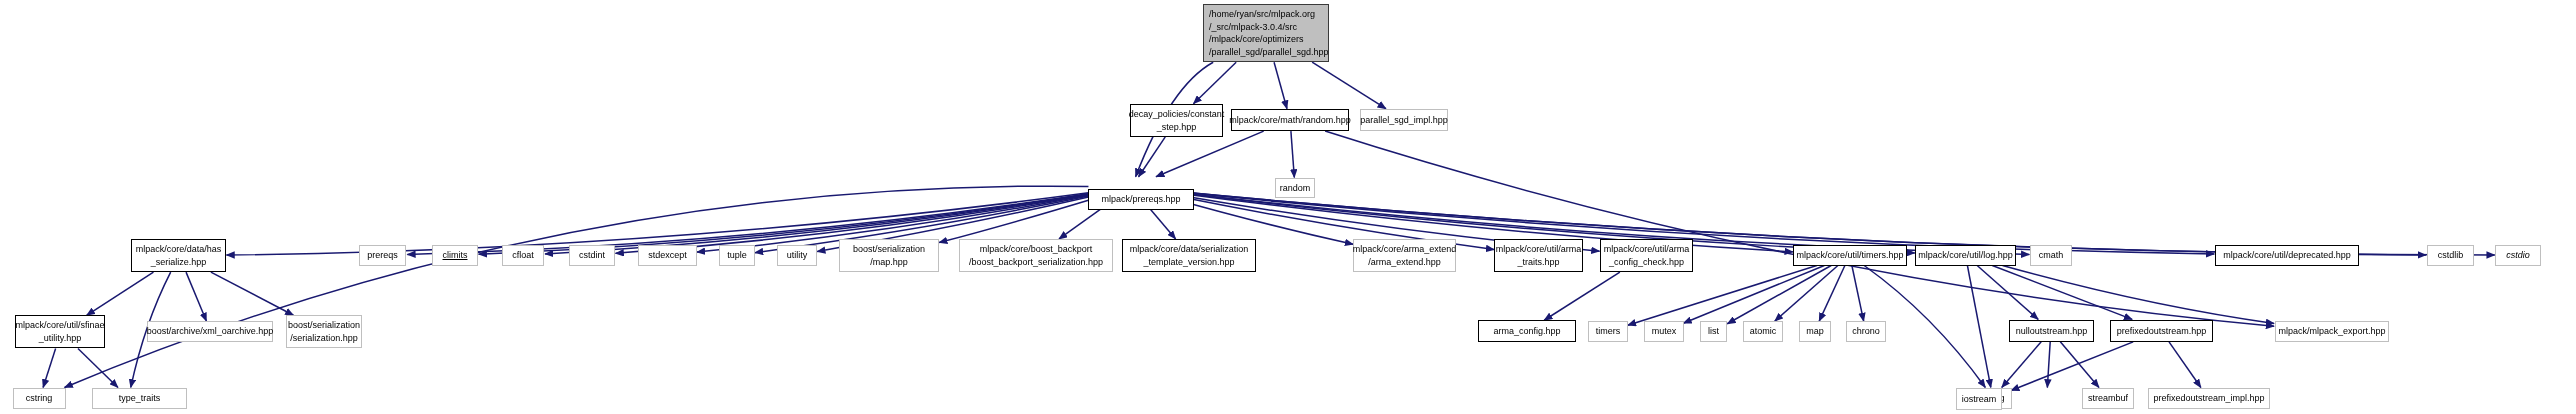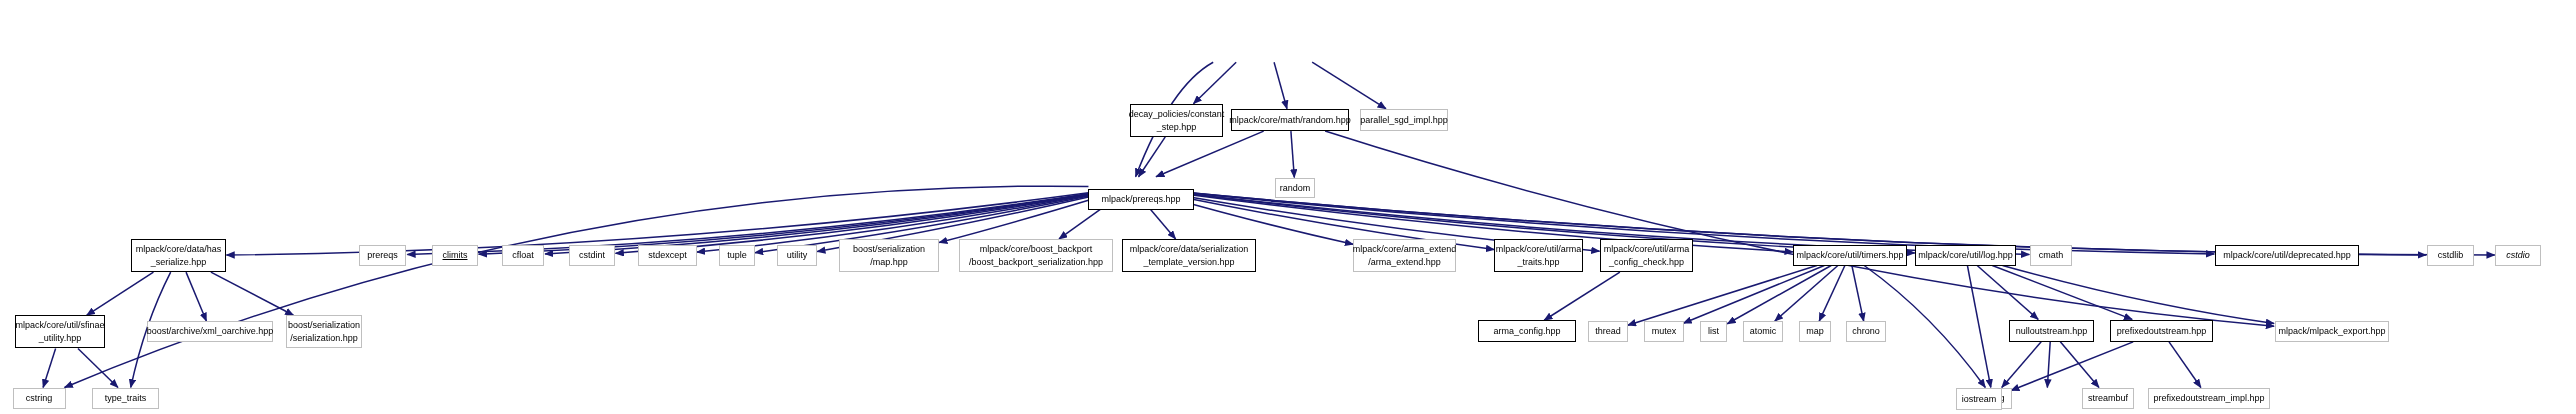--- a/index.html
+++ b/index.html
@@ -69,20 +69,24 @@
       <path d="M2370.3982558139537,320 Q2384.5,393.5 2398.6017441860463,467" fill="none" stroke="#191970" stroke-width="1.8" marker-end="url(#arrow)"></path>
       <path d="M2382.1483516483518,320 Q2419.5,353 2455.71978021978,385" fill="none" stroke="#191970" stroke-width="1.8" marker-end="url(#arrow)"></path>
       <path d="M2400.4175824175823,320 Q2486,353 2568.989010989011,385" fill="none" stroke="#191970" stroke-width="1.8" marker-end="url(#arrow)"></path>
       <path d="M2412.737143017457,320 Q2585.1833655138967,368.18317925139655 2740,389.8938986622475" fill="none" stroke="#191970" stroke-width="1.8" marker-end="url(#arrow)"></path>
       <path d="M2459.3333333333335,412 Q2436,439 2411.8024691358023,467" fill="none" stroke="#191970" stroke-width="1.8" marker-end="url(#arrow)"></path>
       <path d="M2470.1666666666665,412 Q2468.5,439 2466.7716049382716,467" fill="none" stroke="#191970" stroke-width="1.8" marker-end="url(#arrow)"></path>
       <path d="M2482.4166666666665,412 Q2505.25,439 2528.929012345679,467" fill="none" stroke="#191970" stroke-width="1.8" marker-end="url(#arrow)"></path>
       <path d="M2570.1666666666665,412 Q2502.5,439 2423,470.7216748768473" fill="none" stroke="#191970" stroke-width="1.8" marker-end="url(#arrow)"></path>
       <path d="M2613.4166666666665,412 Q2632.25,439 2651.7808641975307,467" fill="none" stroke="#191970" stroke-width="1.8" marker-end="url(#arrow)"></path>
     </svg>
+<div class="node main" style="left: 1203px; top: 4.2px; width: 126px; height: 58px;">/home/ryan/src/mlpack.org
+/_src/mlpack-3.0.4/src
+/mlpack/core/optimizers
+/parallel_sgd/parallel_sgd.hpp</div>
     <div class="node linked" style="left: 1130px; top: 104px; width: 93px; height: 33px;">decay_policies/constant
 _step.hpp</div>
     <div class="node linked" style="left: 1231px; top: 109px; width: 118px; height: 22.4px;">mlpack/core/math/random.hpp</div>
     <div class="node plain" style="left: 1360px; top: 109px; width: 88px; height: 22.4px;">parallel_sgd_impl.hpp</div>
     <div class="node linked" style="left: 1088px; top: 177px; width: 106px; height: 21px; margin-top: 12px;">mlpack/prereqs.hpp</div>
     <div class="node plain" style="left: 1275px; top: 178px; width: 40px; height: 20px;">random</div>
     <div class="node linked" style="left: 131px; top: 239px; width: 95px; height: 33px;">mlpack/core/data/has
 _serialize.hpp</div>
     <div class="node plain" style="left: 359px; top: 245px; width: 47px; height: 21px;">prereqs</div>
     <div class="node plain" style="left: 432px; top: 245px; width: 46px; height: 21px; text-decoration: underline;">climits</div>
@@ -108,29 +112,29 @@
     <div class="node plain" style="left: 2030px; top: 245px; width: 42px; height: 21px;">cmath</div>
     <div class="node linked" style="left: 2215px; top: 245px; width: 144px; height: 21px;">mlpack/core/util/deprecated.hpp</div>
     <div class="node plain" style="left: 2427px; top: 245px; width: 47px; height: 21px;">cstdlib</div>
     <div class="node plain" style="left: 2495px; top: 245px; width: 46px; height: 21px; font-style: italic;">cstdio</div>
     <div class="node linked" style="left: 15px; top: 315px; width: 90px; height: 33px;">mlpack/core/util/sfinae
 _utility.hpp</div>
     <div class="node plain" style="left: 147px; top: 321px; width: 126px; height: 21px;">boost/archive/xml_oarchive.hpp</div>
     <div class="node plain" style="left: 286px; top: 315px; width: 76px; height: 33px;">boost/serialization
 /serialization.hpp</div>
     <div class="node linked" style="left: 1478px; top: 320px; width: 98px; height: 22.4px;">arma_config.hpp</div>
-    <div class="node plain" style="left: 1588px; top: 321px; width: 40px; height: 21px;">thread</div>
+    <div class="node plain" style="left: 1588px; top: 321px; width: 40px; height: 21px;">timers</div>
     <div class="node plain" style="left: 1644px; top: 321px; width: 40px; height: 21px;">mutex</div>
     <div class="node plain" style="left: 1700px; top: 321px; width: 27px; height: 21px;">list</div>
     <div class="node plain" style="left: 1743px; top: 321px; width: 40px; height: 21px;">atomic</div>
     <div class="node plain" style="left: 1799px; top: 321px; width: 32px; height: 21px;">map</div>
     <div class="node plain" style="left: 1846px; top: 321px; width: 40px; height: 21px;">chrono</div>
     <div class="node linked" style="left: 2009px; top: 320px; width: 85px; height: 22.4px;">nulloutstream.hpp</div>
     <div class="node linked" style="left: 2110px; top: 320px; width: 103px; height: 22.4px;">prefixedoutstream.hpp</div>
     <div class="node plain" style="left: 2275px; top: 321px; width: 114px; height: 21px;">mlpack/mlpack_export.hpp</div>
     <div class="node plain" style="left: 12.5px; top: 388px; width: 53px; height: 21px;">cstring</div>
-    <div class="node plain" style="left: 92px; top: 388px; width: 67px; height: 21px;">type_traits</div>
+    <div class="node plain" style="left: 92px; top: 388px; width: 95px; height: 21px;">type_traits</div>
     <div class="node plain" style="left: 1975px; top: 388px; width: 37px; height: 21px;">string</div>
     <div class="node plain" style="left: 1956px; top: 388px; width: 46px; height: 22px;">iostream</div>
     <div class="node plain" style="left: 2082px; top: 388px; width: 52px; height: 21px;">streambuf</div>
     <div class="node plain" style="left: 2148px; top: 388px; width: 122px; height: 21px;">prefixedoutstream_impl.hpp</div>
   </div>
 
 
 </body></html>

